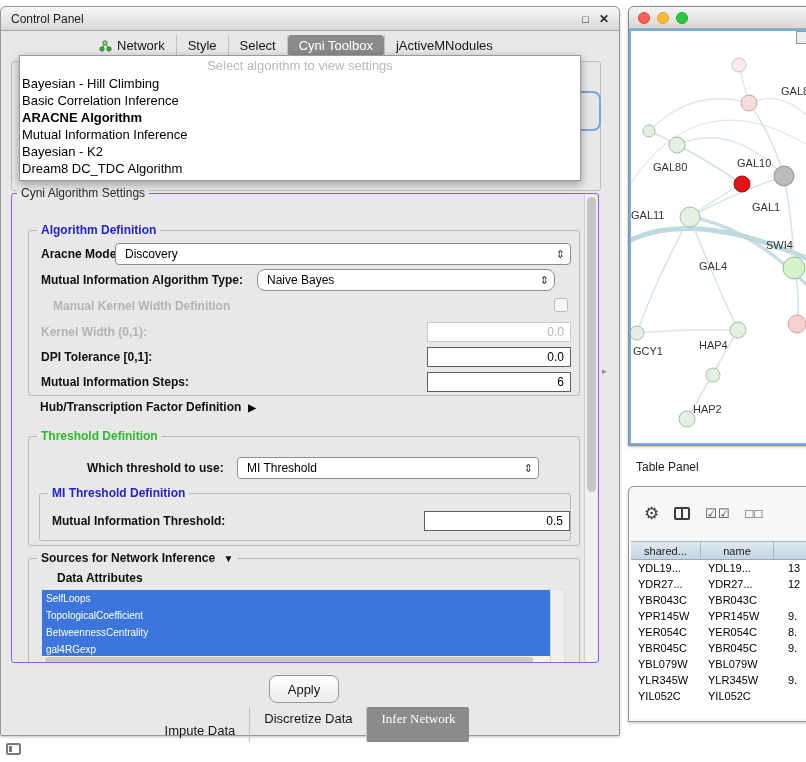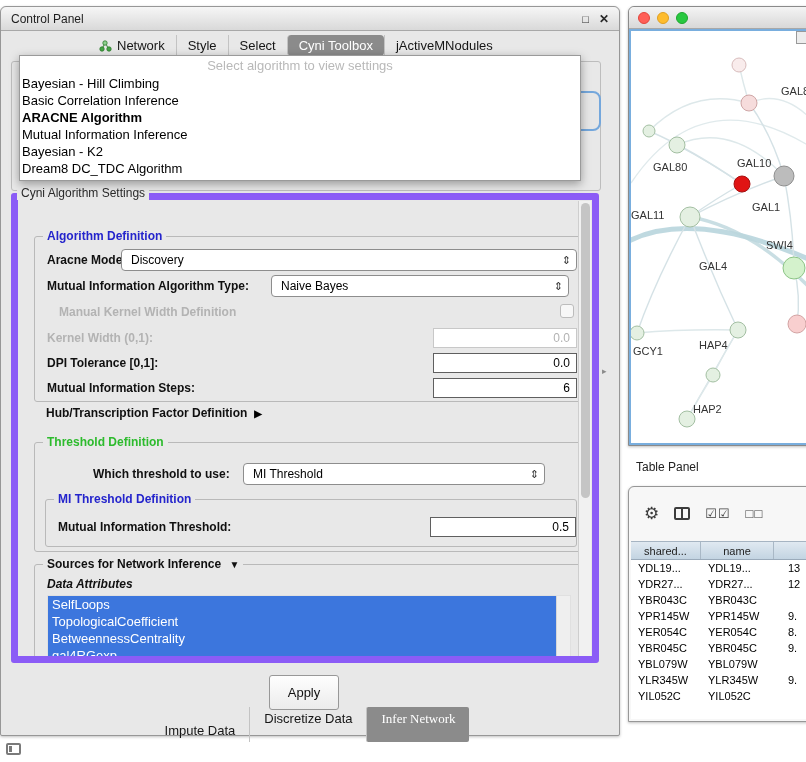--- a/index.html
+++ b/index.html
@@ -37,21 +37,21 @@
   
   .hidden-group { position:absolute; left:10px; top:54px; width:590px; height:130px;
     border:1px solid #bdbdbd; border-radius:3px; z-index:1; }
   .hidden-button { position:absolute; left:556px; top:84px; width:44px; height:40px;
     background:#e6e6e6; border:2px solid #74a7dc; border-radius:8px; z-index:2; cursor:pointer; }
 
   
   .settings-label { position:absolute; left:16px; top:179px; z-index:6;
     background:#e8e8e8; padding:0 4px; font-size:12px; color:#2a2a2a; }
   .settings { position:absolute; left:10px; top:186px; width:588px; height:470px;
-    border:7px solid #8b5cf6; border-radius:3px; overflow:hidden; }
+    border:1px solid #8b5cf6; border-radius:3px; overflow:hidden; }
 
   .subgroup { position:absolute; border:1px solid #b9b9b9; border-radius:3px; }
   .subgroup-label { position:absolute; top:-8px; left:8px; background:#e8e8e8;
     padding:0 4px; font-size:12px; font-weight:bold; white-space:nowrap; }
   .blue-title { color:#2424cc; }
   .green-title { color:#2dbb2d; }
 
   .flabel { position:absolute; font-size:12px; font-weight:bold; color:#101010; white-space:nowrap; line-height:14px; }
   .flabel.disabled { color:#b3b3b3; }
 
@@ -66,34 +66,34 @@
 
   .checkbox { position:absolute; width:14px; height:14px; border:1px solid #bcbcbc;
     border-radius:3px; background:#f7f7f7; cursor:pointer; }
 
   .expander { position:absolute; font-size:12px; font-weight:bold; color:#101010;
     cursor:pointer; white-space:nowrap; }
   .expander .tri { font-size:10px; margin-left:7px; color:#000; }
 
   .attr-list { position:absolute; background:#fff; border:1px solid #e0e0e0; }
   .attr-items { position:absolute; left:0; top:0; right:14px; bottom:8px; background:#fff; overflow:hidden; }
-  .attr-item { height:17px; line-height:17px; font-size:13px; color:#fff;
+  .attr-item { height:17px; line-height:17px; font-size:10px; color:#fff;
     background:#3c76dd; padding-left:4px; cursor:pointer; white-space:nowrap; }
   .attr-vscroll { position:absolute; right:0; top:0; width:14px; bottom:0;
     background:#efefef; border-left:1px solid #d7d7d7; }
   .attr-hscroll { position:absolute; left:0; right:14px; bottom:0; height:8px; background:#f0f0f0; }
   .attr-hthumb { margin:1px 3px; height:6px; width:96%; background:#c9c9c9; border-radius:3px; }
 
   .settings-scroll { position:absolute; right:1px; top:1px; width:13px; height:466px;
     background:#f1f1f1; border-left:1px solid #cecece; }
   .settings-thumb { position:absolute; left:2px; top:2px; width:9px; height:295px;
     background:#c5c5c5; border-radius:5px; cursor:grab; }
 
-  .apply-btn { position:absolute; left:268px; top:668px; width:70px; height:35px;
-    background:linear-gradient(#fefefe,#ececec); border:1px solid #989898; border-radius:3px;
+  .apply-btn { position:absolute; left:268px; top:668px; width:70px; height:28px;
+    background:linear-gradient(#fefefe,#ececec); border:1px solid #989898; border-radius:8px;
     font-size:13px; display:flex; align-items:center; justify-content:center; cursor:pointer; color:#111; }
 
   .bottom-tabs { position:absolute; left:0; right:0; top:700px; display:flex;
     justify-content:center; font-size:13px; color:#161616; }
   .btab { padding:4px 14px; border-left:1px solid #c3c3c3; cursor:pointer; white-space:nowrap; }
   .btab:first-child { border-left:none;margin-top:12px; }
   .btab.selected { background:#8b8b8b; color:#fff; border-radius:2px;font-family:Liberation Serif, serif; }
 
   .pane-divider-arrow { position:absolute; left:602px; top:366px; font-size:9px; color:#8a8a8a; cursor:pointer; }
 
@@ -203,21 +203,21 @@
       <div class="subgroup" style="left:16px; top:36px; width:552px; height:166px;">
         <span class="subgroup-label blue-title">Algorithm Definition</span>
 
         <span class="flabel" style="left:12px; top:16px;">Aracne Mode:</span>
         <div class="combo" style="left:86px; top:12px; width:456px;">
           <span>Discovery</span>
           <span class="arrows">⇕</span>
         </div>
 
         <span class="flabel" style="left:12px; top:42px;">Mutual Information Algorithm Type:</span>
-        <div class="combo" style="left:236px; top:38px; width:298px;">
+        <div class="combo" style="left:228px; top:38px; width:298px;border-radius:8px;">
           <span>Naive Bayes</span>
           <span class="arrows">⇕</span>
         </div>
 
         <span class="flabel disabled" style="left:24px; top:68px;text-align:center;">Manual Kernel Width Definition</span>
         <div class="checkbox" style="left:525px; top:67px;"></div>
 
         <span class="flabel disabled" style="left:12px; top:94px;">Kernel Width (0,1):</span>
         <div class="tfield disabled" style="left:398px; top:91px; width:144px;">0.0</div>
 
@@ -246,21 +246,21 @@
           <span class="flabel" style="left:12px; top:20px;">Mutual Information Threshold:</span>
           <div class="tfield" style="left:384px; top:17px; width:146px;">0.5</div>
         </div>
       </div>
 
       <div class="subgroup" style="left:16px; top:364px; width:552px; height:110px;">
         <span class="subgroup-label" style="color:#101010;">
           <span>Sources for Network Inference</span>
           <span style="font-size:10px; margin-left:5px;">▼</span>
         </span>
-        <span class="flabel" style="left:12px; top:12px;font-style:italic;">Data Attributes</span>
+        <span class="flabel" style="left:28px; top:12px;">Data Attributes</span>
 
         <div class="attr-list" style="left:12px; top:30px; width:524px; height:76px;">
           <div class="attr-items">
             <div class="attr-item">SelfLoops</div>
             <div class="attr-item">TopologicalCoefficient</div>
             <div class="attr-item">BetweennessCentrality</div>
             <div class="attr-item">gal4RGexp</div>
           </div>
           <div class="attr-vscroll"></div>
           <div class="attr-hscroll">

